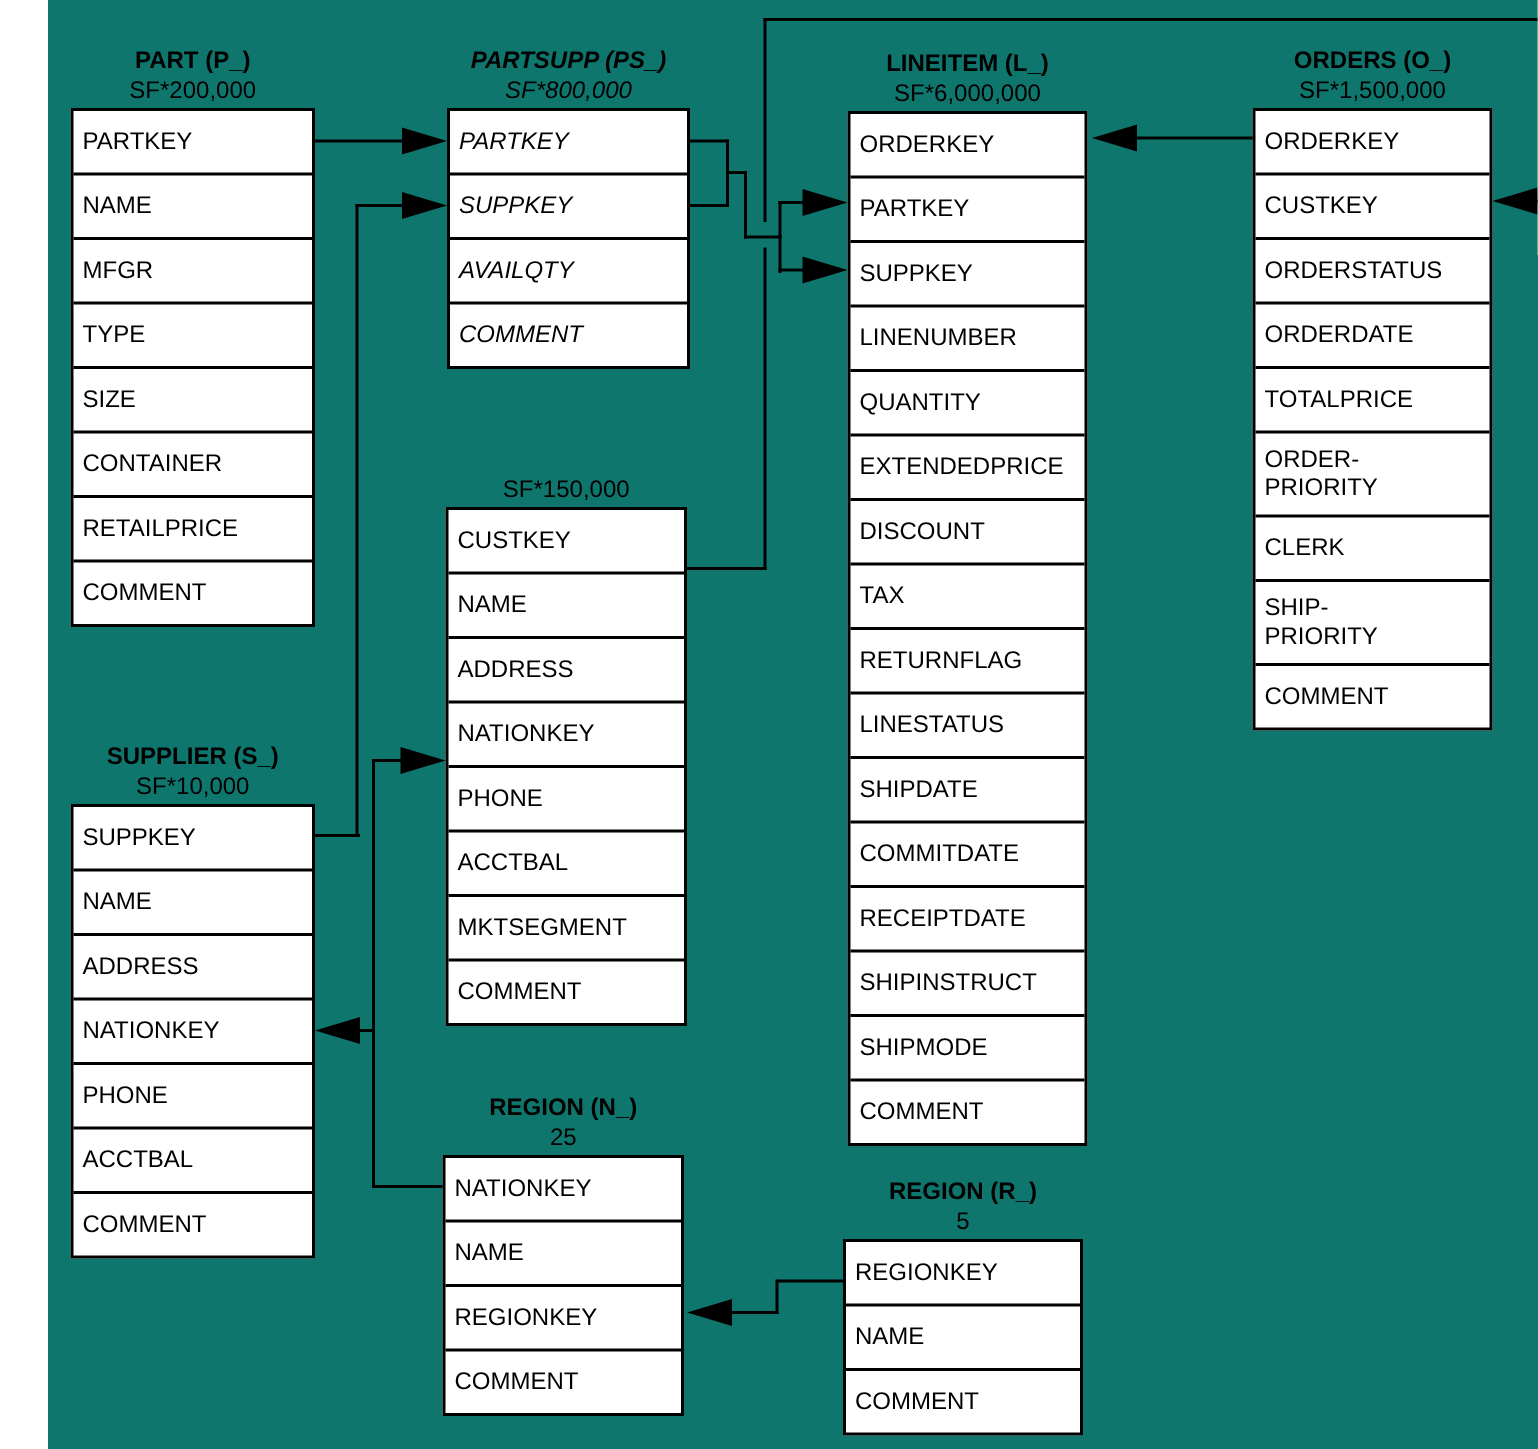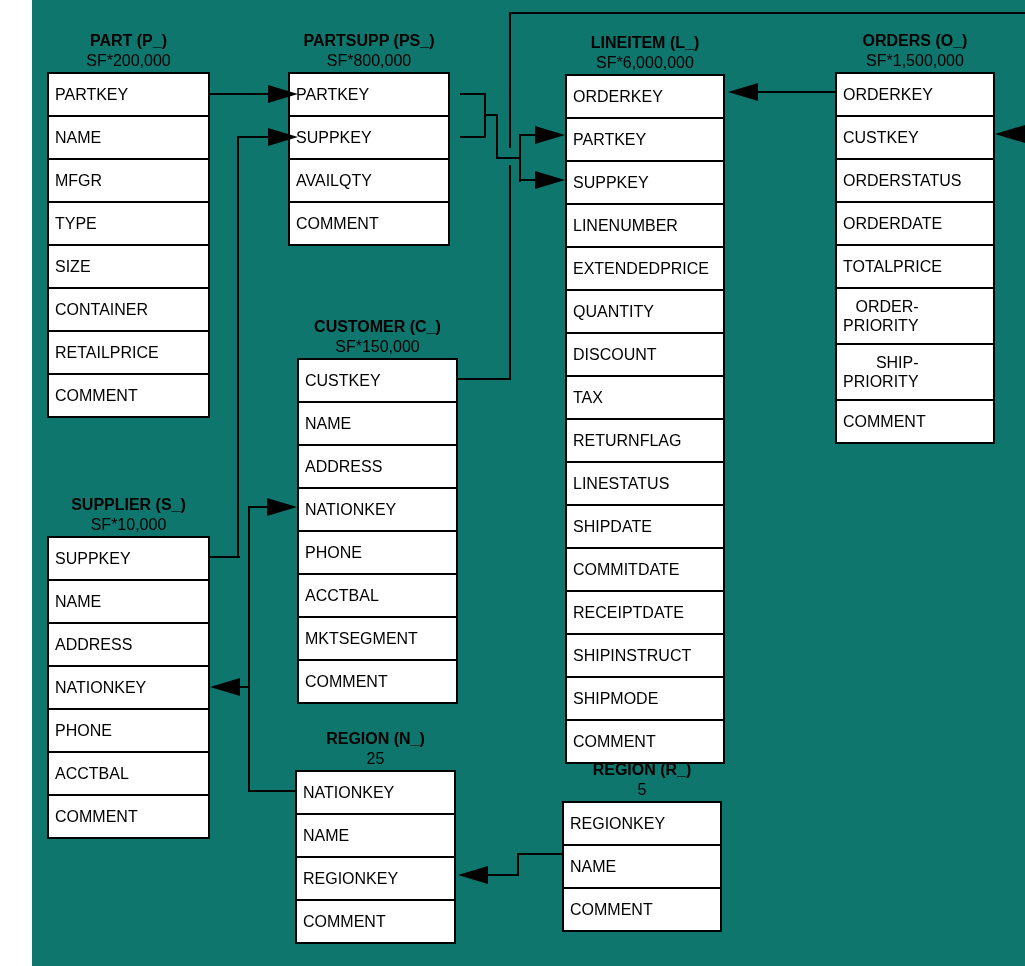--- a/index.html
+++ b/index.html
@@ -6,21 +6,21 @@
   .diagram{position:relative;width:1025px;height:966px;background:#0f766e;
            font-family:"Liberation Sans","DejaVu Sans",sans-serif;color:#000;overflow:hidden;margin-left:32px;}
   
   .tbl{position:absolute;text-align:center;}
   .tbl-title{font-size:16px;font-weight:bold;line-height:20px;white-space:nowrap;}
   .tbl-card{font-size:16px;line-height:20px;white-space:nowrap;}
   .tbl-box{border:2px solid #000;background:#fff;text-align:left;margin:1px auto 0 auto;box-sizing:border-box;}
   .row{height:41px;border-bottom:2px solid #000;display:flex;align-items:center;
        padding:0 2px 0 6px;font-size:16px;letter-spacing:0;white-space:pre-line;line-height:19px;overflow:hidden;}
   .row:last-child{border-bottom:none;}
-  .row.tall{height:54px;text-align:right;}
+  .row.tall{height:54px;}
   
   .h{position:absolute;height:2px;background:#000;}
   .v{position:absolute;width:2px;background:#000;}
   .ar{position:absolute;width:0;height:0;border-top:9px solid transparent;
       border-bottom:9px solid transparent;border-left:30px solid #000;}   
   .al{position:absolute;width:0;height:0;border-top:9px solid transparent;
       border-bottom:9px solid transparent;border-right:30px solid #000;}  
 </style>
 </head>
 <body>
@@ -35,41 +35,41 @@
         <div class="row">NAME</div>
         <div class="row">MFGR</div>
         <div class="row">TYPE</div>
         <div class="row">SIZE</div>
         <div class="row">CONTAINER</div>
         <div class="row">RETAILPRICE</div>
         <div class="row">COMMENT</div>
       </div>
   </div>
 
-  <div class="tbl" style="left:236px;top:31px;width:202px;">
+  <div class="tbl" style="left:246px;top:31px;width:202px;font-style:italic;">
     <div class="tbl-title">PARTSUPP (PS_)</div>
     <div class="tbl-card">SF*800,000</div>
     <div class="tbl-box" style="width:162px;">
         <div class="row">PARTKEY</div>
         <div class="row">SUPPKEY</div>
         <div class="row">AVAILQTY</div>
         <div class="row">COMMENT</div>
       </div>
   </div>
 
   <div class="tbl" style="left:513px;top:33px;width:200px;">
     <div class="tbl-title">LINEITEM (L_)</div>
     <div class="tbl-card">SF*6,000,000</div>
     <div class="tbl-box" style="width:160px;">
         <div class="row">ORDERKEY</div>
         <div class="row">PARTKEY</div>
         <div class="row">SUPPKEY</div>
         <div class="row">LINENUMBER</div>
+        <div class="row">QUANTITY</div>
         <div class="row">EXTENDEDPRICE</div>
-        <div class="row">QUANTITY</div>
         <div class="row">DISCOUNT</div>
         <div class="row">TAX</div>
         <div class="row">RETURNFLAG</div>
         <div class="row">LINESTATUS</div>
         <div class="row">SHIPDATE</div>
         <div class="row">COMMITDATE</div>
         <div class="row">RECEIPTDATE</div>
         <div class="row">SHIPINSTRUCT</div>
         <div class="row">SHIPMODE</div>
         <div class="row">COMMENT</div>
@@ -80,28 +80,28 @@
     <div class="tbl-title">ORDERS (O_)</div>
     <div class="tbl-card">SF*1,500,000</div>
     <div class="tbl-box" style="width:160px;">
         <div class="row">ORDERKEY</div>
         <div class="row">CUSTKEY</div>
         <div class="row">ORDERSTATUS</div>
         <div class="row">ORDERDATE</div>
         <div class="row">TOTALPRICE</div>
         <div class="row tall">ORDER-
 PRIORITY</div>
+        <div class="row">CLERK</div>
         <div class="row tall">SHIP-
 PRIORITY</div>
         <div class="row">COMMENT</div>
       </div>
   </div>
 
   <div class="tbl" style="left:245px;top:317px;width:201px;">
-    <div class="tbl-title">CUSTOMER (C_)</div>
     <div class="tbl-card">SF*150,000</div>
     <div class="tbl-box" style="width:161px;">
         <div class="row">CUSTKEY</div>
         <div class="row">NAME</div>
         <div class="row">ADDRESS</div>
         <div class="row">NATIONKEY</div>
         <div class="row">PHONE</div>
         <div class="row">ACCTBAL</div>
         <div class="row">MKTSEGMENT</div>
         <div class="row">COMMENT</div>
@@ -126,21 +126,21 @@
     <div class="tbl-title">REGION (N_)</div>
     <div class="tbl-card">25</div>
     <div class="tbl-box" style="width:161px;">
         <div class="row">NATIONKEY</div>
         <div class="row">NAME</div>
         <div class="row">REGIONKEY</div>
         <div class="row">COMMENT</div>
       </div>
   </div>
 
-  <div class="tbl" style="left:510px;top:760px;width:200px;">
+  <div class="tbl" style="left:510px;top:785px;width:200px;">
     <div class="tbl-title">REGION (R_)</div>
     <div class="tbl-card">5</div>
     <div class="tbl-box" style="width:160px;">
         <div class="row">REGIONKEY</div>
         <div class="row">NAME</div>
         <div class="row">COMMENT</div>
       </div>
   </div>
 
   <div>

